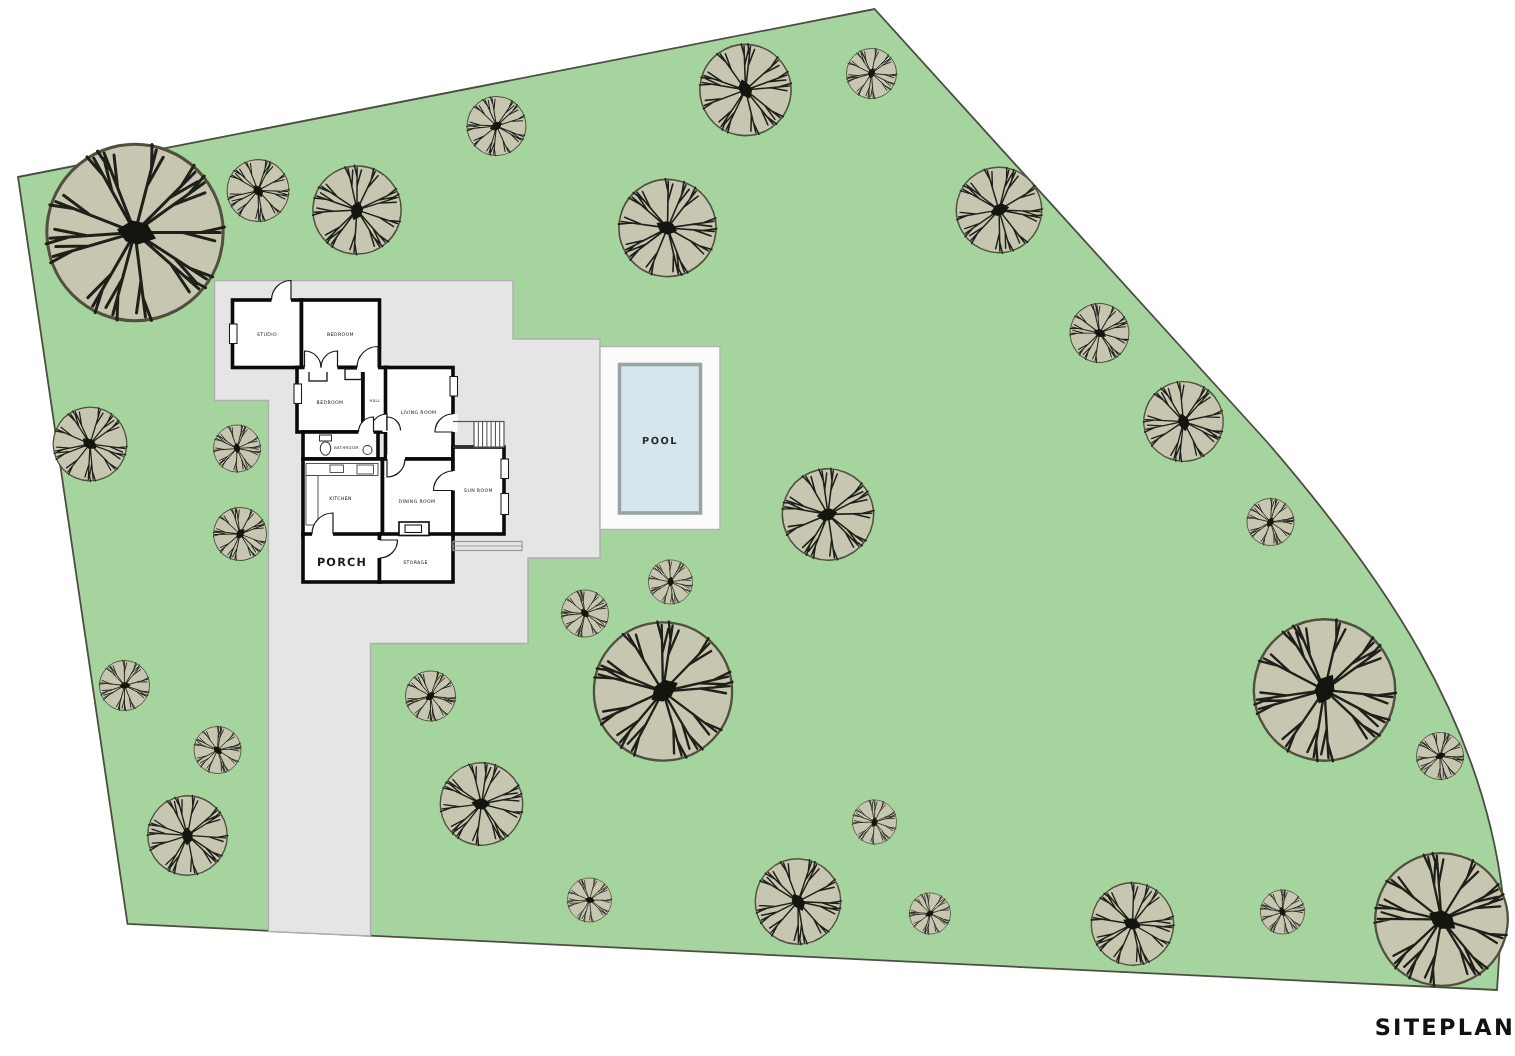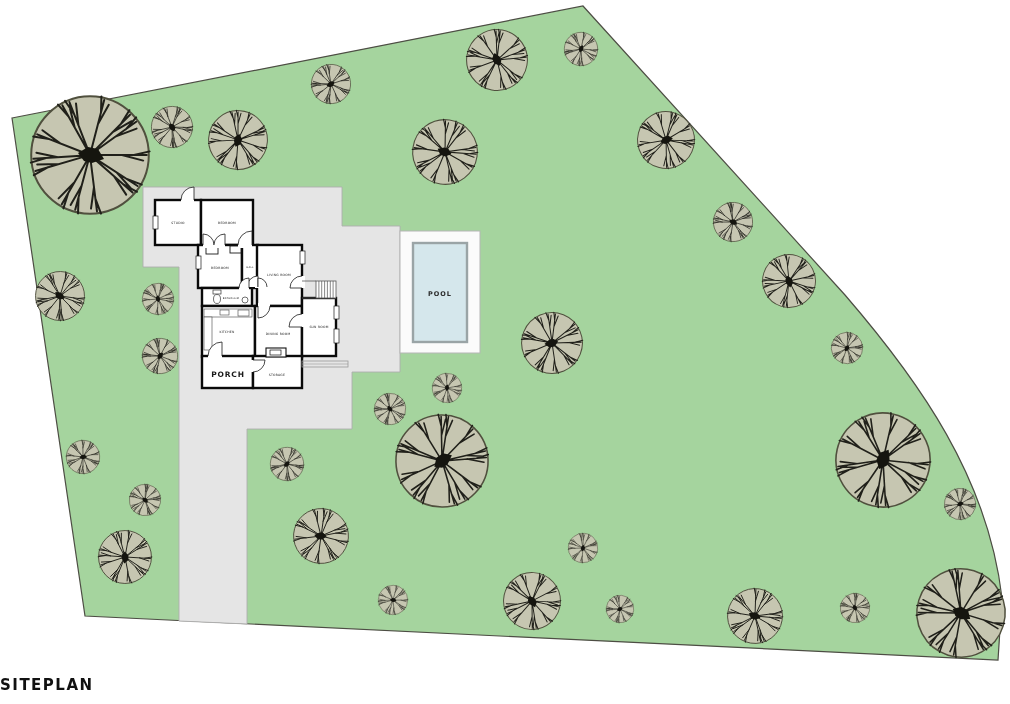--- a/index.html
+++ b/index.html
@@ -1,19 +1,19 @@
 <!DOCTYPE html>
 <html><head>
 <meta charset="utf-8">
 <style>
   html,body{margin:0;padding:0;background:#ffffff;}
   body{width:1010px;height:704px;position:relative;overflow:hidden;
        font-family:"DejaVu Sans","Liberation Sans",sans-serif;}
   #stage{position:absolute;left:0;top:0;width:1010px;height:704px;}
-  #plan-title{position:absolute;left:0;right:0;top:676px;text-align:left;
+  #plan-title{position:absolute;left:0;right:0;top:676px;text-align:right;
       font-weight:bold;font-size:15px;letter-spacing:1.5px;color:#111;}
 </style>
 </head>
 <body>
 
 <svg id="stage" viewBox="0 0 1010 704" xmlns="http://www.w3.org/2000/svg">
     <path d="M 12,118 L 583,6 L 845,295 C 920,382 988,478 1002,598 L 998,660 L 85,616 Z" fill="#a5d49e" stroke="#4d4d44" stroke-width="1.2"></path>
     <path d="M 143,187 L 342,187 L 342,226 L 400,226 L 400,372 L 352,372 L 352,429 L 247,429 L 247,624 L 179,621 L 179,267 L 143,267 Z" fill="#e5e5e5" stroke="#aeaeae" stroke-width="0.9"></path>
     <rect x="400" y="231" width="80" height="122" fill="#fbfbfb" stroke="#b5b5b5" stroke-width="1"></rect>
     <rect x="413" y="243" width="54" height="99" fill="#d5e7ec" stroke="#9aa4a6" stroke-width="2.4"></rect>

